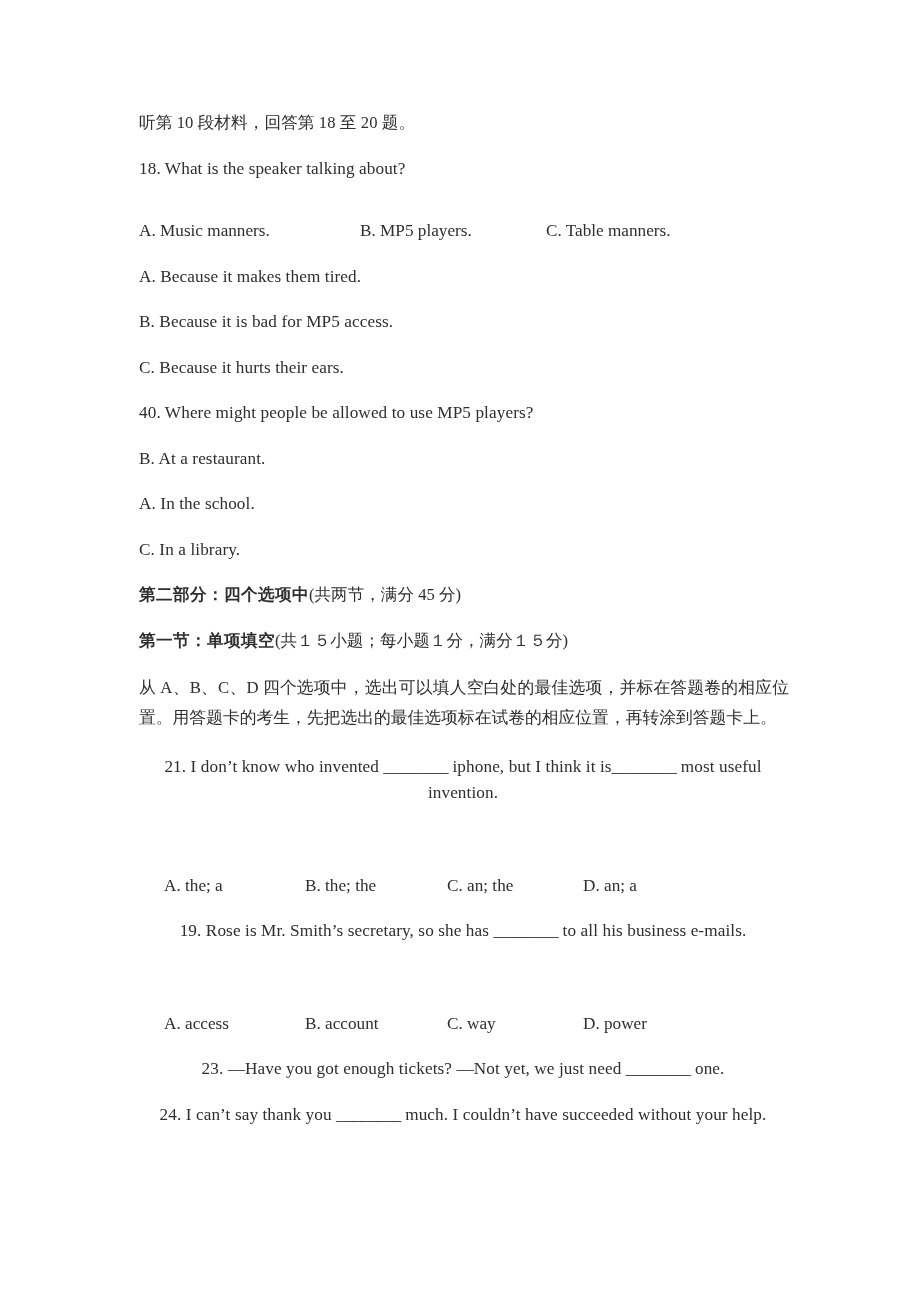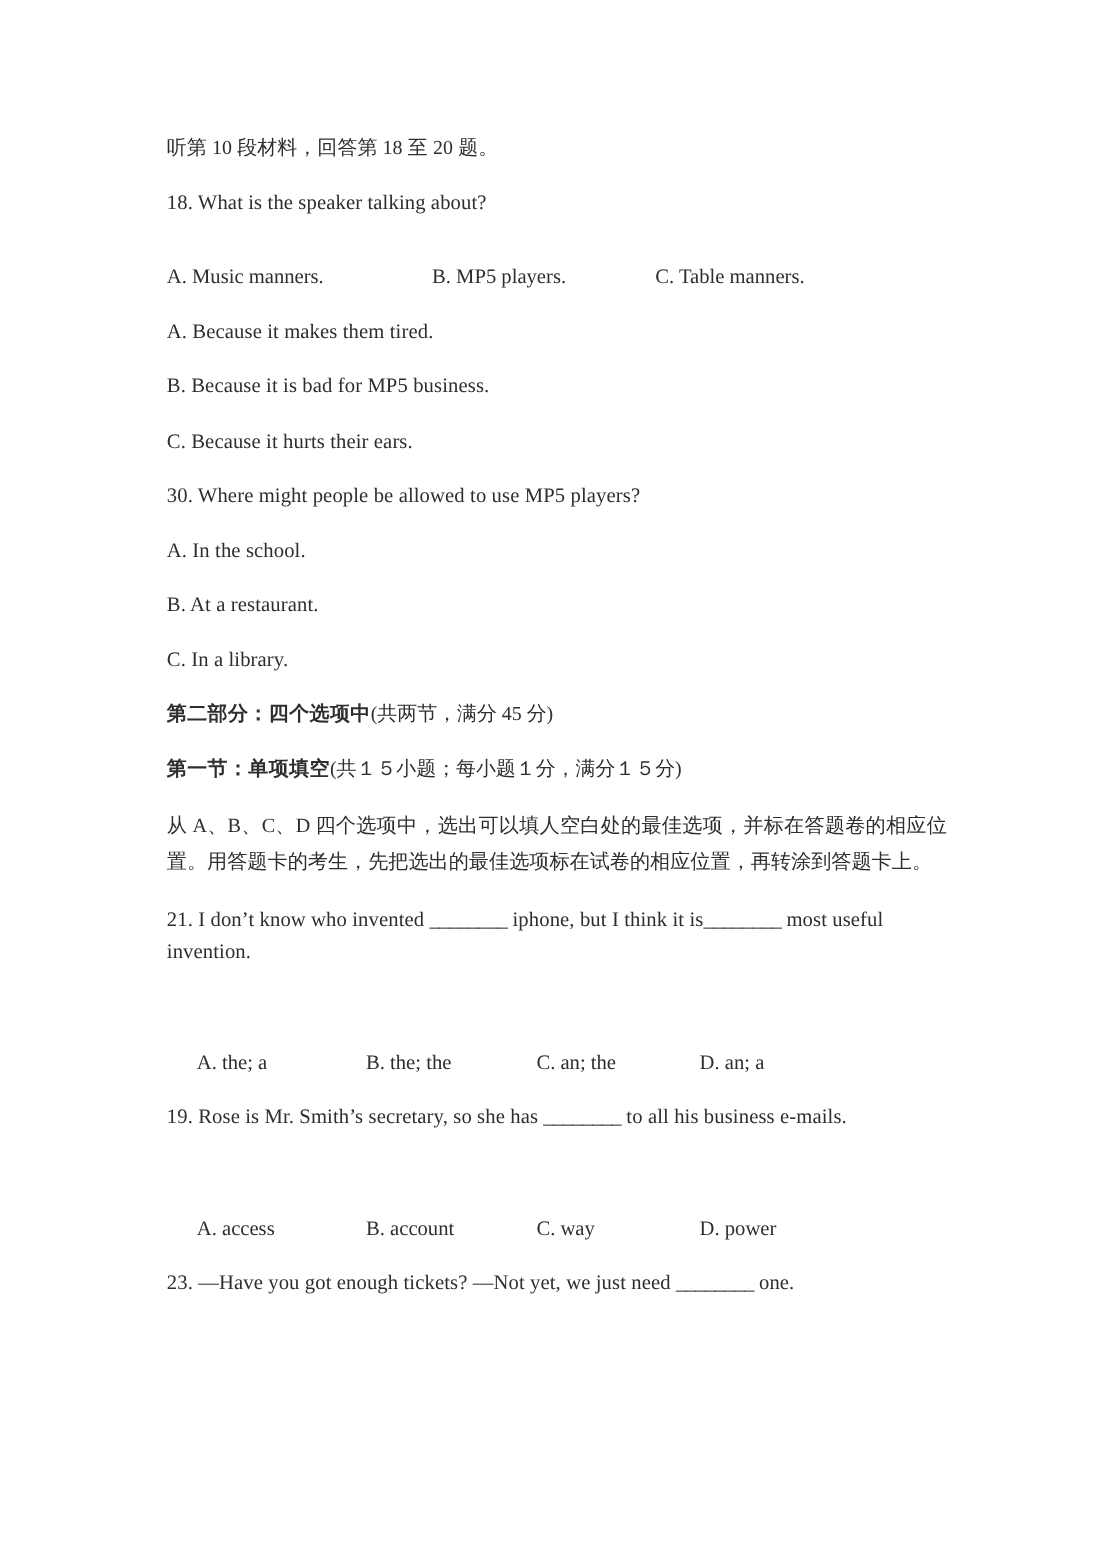--- a/index.html
+++ b/index.html
@@ -65,42 +65,42 @@
   
   .opts.w3 .opt:nth-child(1) { width: 221px; margin-top: 17px; }
   .opts.w3 .opt:nth-child(2) { width: 186px; }
   
   .opts.w4 .opt:nth-child(1) { width: 141px; }
   .opts.w4 .opt:nth-child(2) { width: 142px; }
   .opts.w4 .opt:nth-child(3) { width: 136px; margin-top: 47px; }
   .blank {
     letter-spacing: -0.5px;
   }
-  .stem { margin-bottom: 19.5px; }
+  .stem { margin-bottom: 19.5px; text-align: center; }
 </style>
 </head>
 <body>
 
 <div class="page">
 
   <p class="block cjk">听第 10 段材料，回答第 18 至 20 题。</p>
 
   <p class="block">18. What is the speaker talking about?</p>
 
   <div class="opts w3">
     <span class="opt">A. Music manners.</span><span class="opt">B. MP5 players.</span><span class="opt">C. Table manners.</span>
   </div>
 
   <p class="block">A. Because it makes them tired.</p>
-  <p class="block">B. Because it is bad for MP5 business.</p>
+  <p class="block">B. Because it is bad for MP5 access.</p>
   <p class="block">C. Because it hurts their ears.</p>
 
-  <p class="block">30. Where might people be allowed to use MP5 players?</p>
+  <p class="block">40. Where might people be allowed to use MP5 players?</p>
+  <p class="block">B. At a restaurant.</p>
   <p class="block">A. In the school.</p>
-  <p class="block">B. At a restaurant.</p>
   <p class="block">C. In a library.</p>
 
   <p class="hdr">
     <span class="lead">第二部分：四个选项中</span><span>(共两节，满分 45 分)</span>
   </p>
 
   <p class="hdr">
     <span class="lead">第一节：单项填空</span><span>(共１５小题；每小题１分，满分１５分)</span>
   </p>
 
@@ -114,14 +114,15 @@
 
   <p class="block stem"><span>19. Rose is Mr. Smith’s secretary, so she has </span><span class="blank">________</span><span> to all his business e-mails.</span></p>
 
   <div class="opts w4 indent">
     <span class="opt">A. access</span><span class="opt">B. account</span><span class="opt">C. way</span><span class="opt">D. power</span>
   </div>
 
   <p class="block stem"><span>23. —Have you got enough tickets?  —Not yet, we just need </span><span class="blank">________</span><span> one.</span></p>
 
 
+  <p class="block stem"><span>24. I can’t say thank you </span><span class="blank">________</span><span> much. I couldn’t have succeeded without your help.</span></p>
 
 </div>
 
 </body></html>

